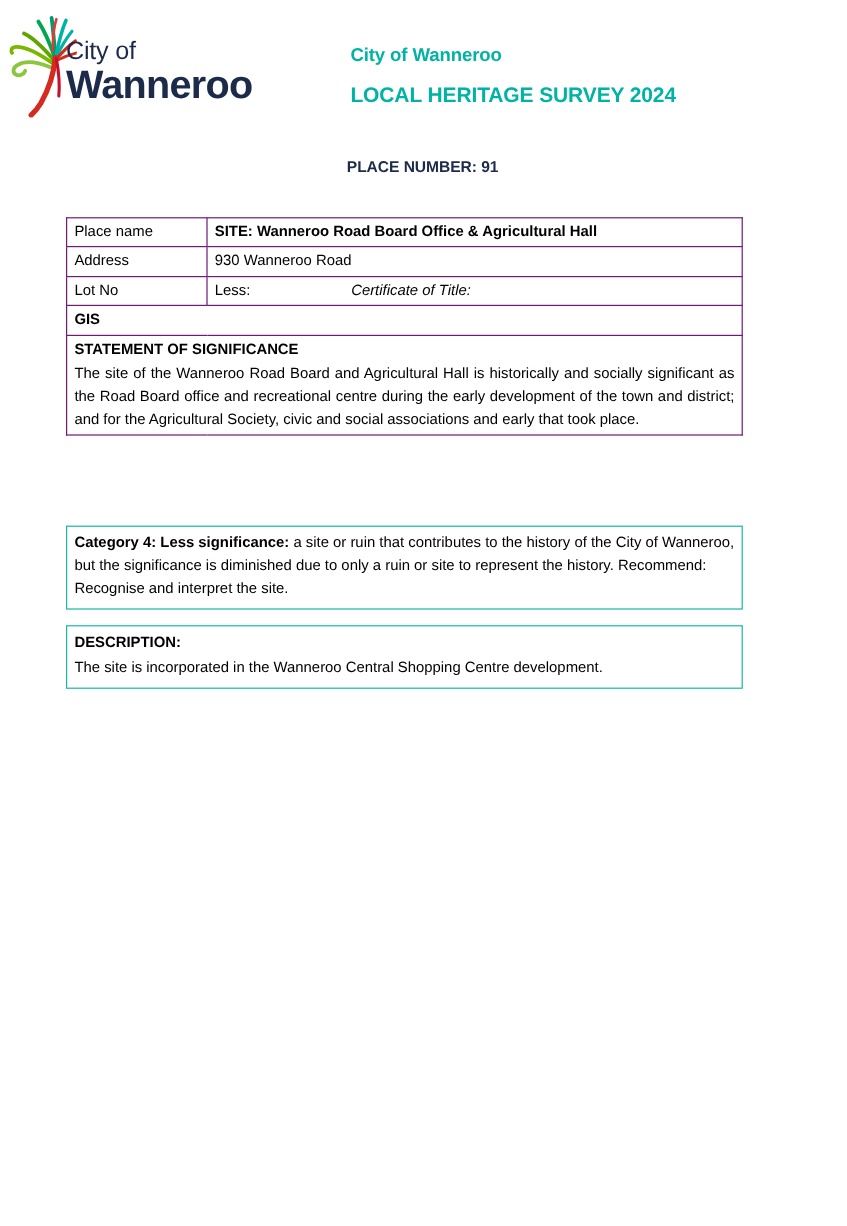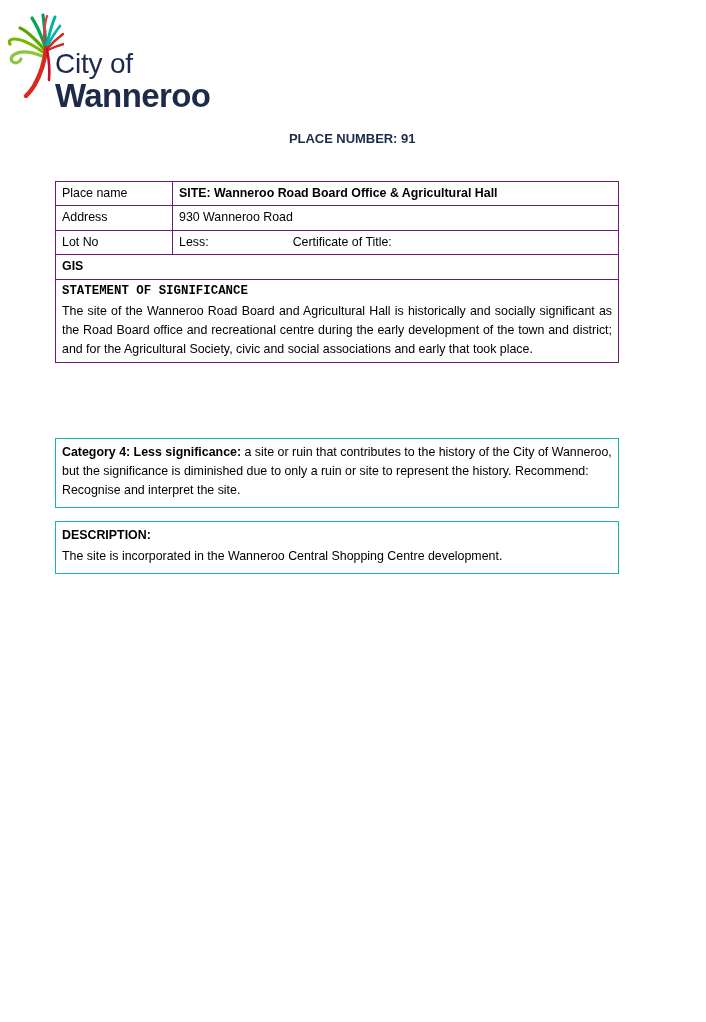--- a/index.html
+++ b/index.html
@@ -40,25 +40,24 @@
     height: 90px;
   }
   .logo-wordmark {
     position: absolute;
     left: 47px;
     top: 24px;
     line-height: 1;
     color: #1C2B4A;
   }
   .logo-line1 {
-    font-size: 28px;
+    font-size: 21px;
     letter-spacing: -0.2px;
     display: block;
     margin-bottom: 1px;
-    margin-top: 18px;
   }
   .logo-line2 {
     font-size: 33px;
     font-weight: bold;
     letter-spacing: -0.6px;
     display: block;
   }
 
   .title-block {
     position: absolute;
@@ -111,29 +110,29 @@
     padding: 3px 6px 4px 6px;
     vertical-align: top;
     line-height: 1.32;
   }
   td.label-col { width: 104px; }
   .bold { font-weight: bold; }
 
   .plan-cell span.ct {
     display: inline-block;
     margin-left: 84px;
+    font-style: italic;
   }
 
   .gis-row td { padding-bottom: 9px; }
 
   .sos-row td { padding: 4px 6px 7px 6px; }
   .sos-heading {
     font-weight: bold;
     margin-bottom: 3px;
-    font-family: Liberation Mono, monospace;
   }
   .sos-body {
     text-align: justify;
     line-height: 1.52;
   }
 
   
   .box {
     position: absolute;
     left: 55px;
@@ -178,20 +177,24 @@
         <path d="M38 40 C37 52 34 64 26 78 C23 83 20 86 18 88" fill="none" stroke="#D52B1E" stroke-width="4.4" stroke-linecap="round"></path>
         <path d="M39 41 C41 52 42 62 41 72" fill="none" stroke="#C8102E" stroke-width="2.6" stroke-linecap="round"></path>
       </svg>
     </span>
     <span class="logo-wordmark">
       <span class="logo-line1">City of</span>
       <span class="logo-line2">Wanneroo</span>
     </span>
   </div>
 
+  <div class="title-block">
+    <div class="title-line1">City of Wanneroo</div>
+    <div class="title-line2">LOCAL HERITAGE SURVEY 2024</div>
+  </div>
 
   <div class="place-number">PLACE NUMBER: 91</div>
 </div>
 
 <div class="doc">
   <table class="info">
     <tbody>
       <tr>
         <td class="label-col">Place name</td>
         <td class="bold">SITE: Wanneroo Road Board Office &amp; Agricultural Hall</td>

